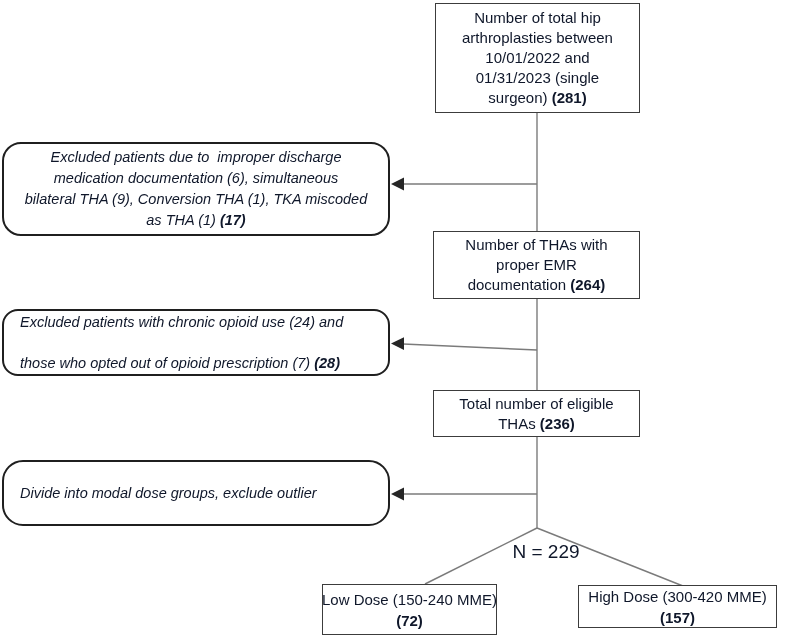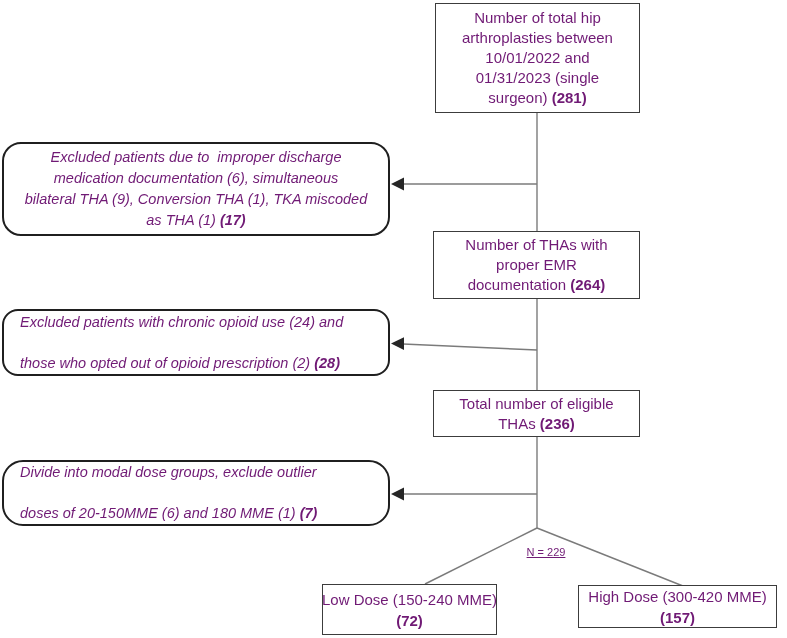--- a/index.html
+++ b/index.html
@@ -2,21 +2,21 @@
 <html><head>
 <meta charset="utf-8">
 <style>
   html, body { margin: 0; padding: 0; background: #ffffff; }
   .canvas {
     position: relative;
     width: 787px;
     height: 638px;
     background: #ffffff;
     font-family: "Liberation Sans", sans-serif;
-    color: #701a75;
+    color: #0f172a;
     overflow: hidden;
   }
   .connector-layer {
     position: absolute;
     left: 0; top: 0;
     width: 787px; height: 638px;
   }
   .connector-layer line { stroke: #7b7b7b; stroke-width: 1.4; }
   .connector-layer polygon { fill: #262626; }
   .node {
@@ -47,24 +47,23 @@
     text-align: left;
     padding-left: 16px;
     padding-right: 6px;
     gap: 20px;
   }
   .ln { white-space: pre; }
   .cnt { font-weight: bold; }
   .bottom .ln { line-height: 21px; }
   .split-label {
     position: absolute;
-    font-size: 11px;
+    font-size: 19px;
     line-height: 20px;
     white-space: pre;
-    text-decoration: underline;
   }
 </style>
 </head>
 <body>
 
 <div class="canvas">
 
   <svg class="connector-layer" viewBox="0 0 787 638" xmlns="http://www.w3.org/2000/svg">
     <line x1="537" y1="113" x2="537" y2="231"></line>
     <line x1="537" y1="299" x2="537" y2="390"></line>
@@ -112,21 +111,20 @@
 
   <div class="node rounded" style="left:2px; top:142px; width:388px; height:94px;border-radius:19px;">
     <div class="ln">Excluded patients due to  improper discharge</div>
     <div class="ln">medication documentation (6), simultaneous</div>
     <div class="ln">bilateral THA (9), Conversion THA (1), TKA miscoded</div>
     <div class="ln"><span>as THA (1)</span> <b class="cnt">(17)</b></div>
   </div>
 
   <div class="node rounded left-align" style="left:2px; top:309px; width:388px; height:67px;">
     <div class="ln">Excluded patients with chronic opioid use (24) and</div>
-    <div class="ln"><span>those who opted out of opioid prescription (2)</span> <b class="cnt">(28)</b></div>
+    <div class="ln"><span>those who opted out of opioid prescription (7)</span> <b class="cnt">(28)</b></div>
   </div>
 
   <div class="node rounded left-align" style="left:2px; top:460px; width:388px; height:66px;border-radius:21px;">
     <div class="ln">Divide into modal dose groups, exclude outlier</div>
-    <div class="ln"><span>doses of 20-150MME (6) and 180 MME (1)</span> <b class="cnt">(7)</b></div>
   </div>
 
 </div>
 
 </body></html>

